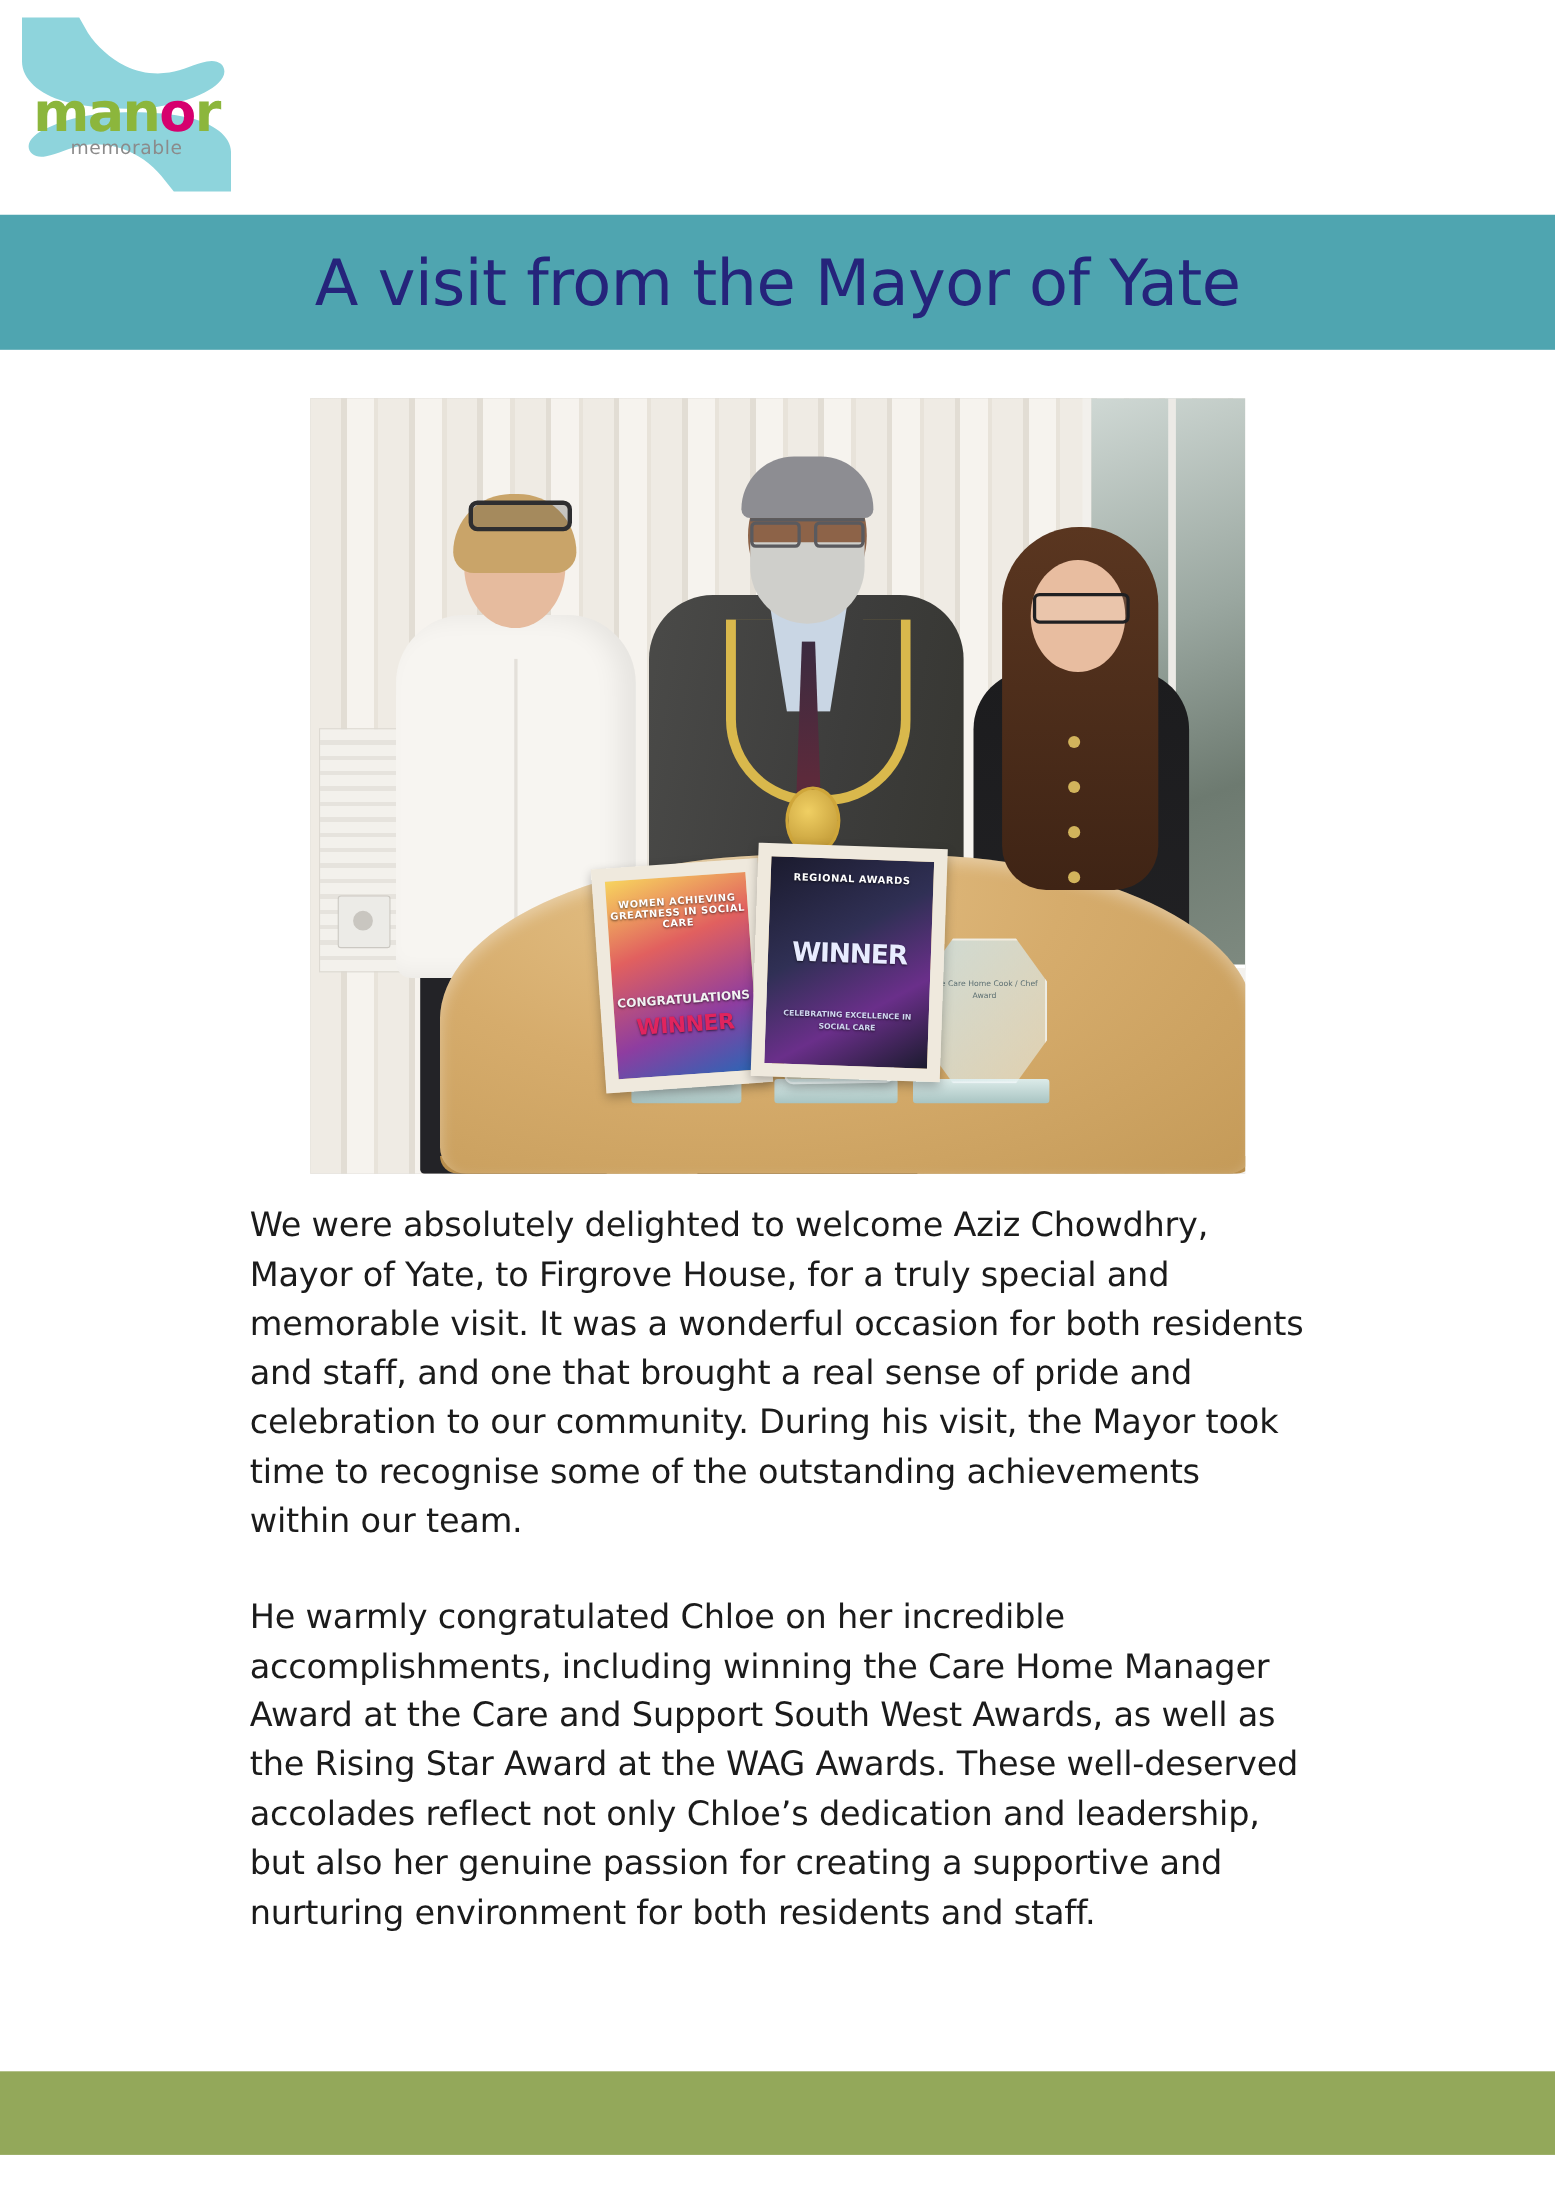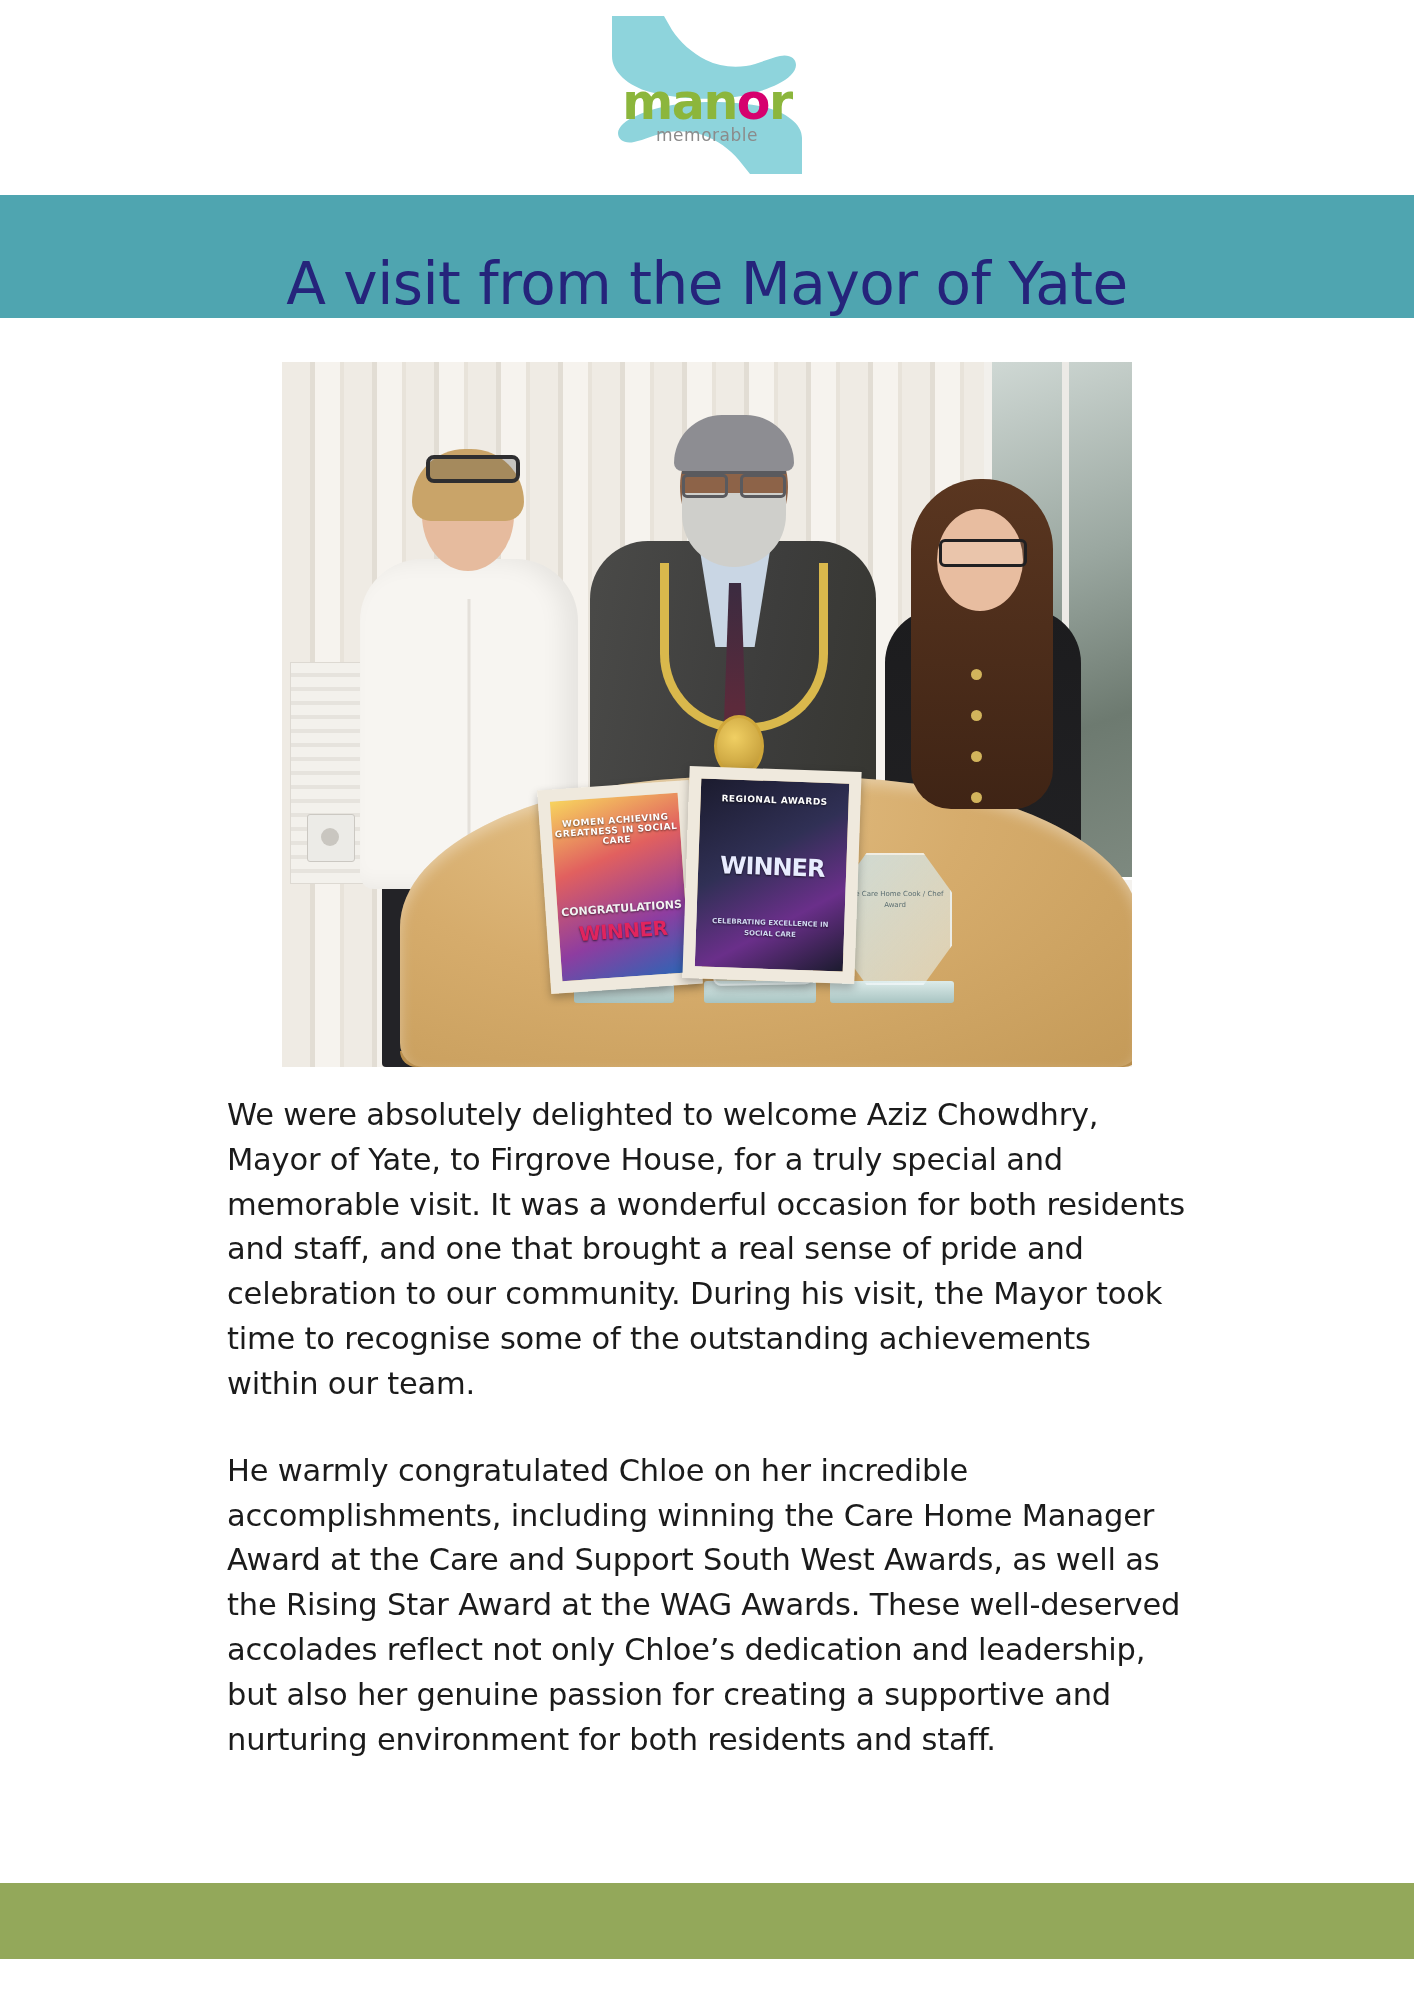--- a/index.html
+++ b/index.html
@@ -14,21 +14,21 @@
     overflow: hidden;
     position: relative;
   }
 
   
   .logo-area {
     height: 195px;
     background: #ffffff;
     display: flex;
     align-items: flex-start;
-    justify-content: center;
+    justify-content: flex-start;
     position: relative;
   }
   .logo {
     position: relative;
     width: 230px;
     height: 170px;
     margin-top: 10px;
   }
   .logo svg { display: block; }
   .logo-wordmark {
@@ -56,21 +56,21 @@
     color: #8b8b8b;
     margin-top: -2px;
   }
 
   
   .title-banner {
     width: 100%;
     height: 123px;
     background: #4fa5b0;
     display: flex;
-    align-items: flex-end;
+    align-items: center;
     justify-content: center;
     box-sizing: border-box;
   }
   .title-text {
     font-family: "DejaVu Sans", sans-serif;
     font-size: 58px;
     font-weight: 400;
     color: #25247b;
     letter-spacing: -0.5px;
     white-space: nowrap;

